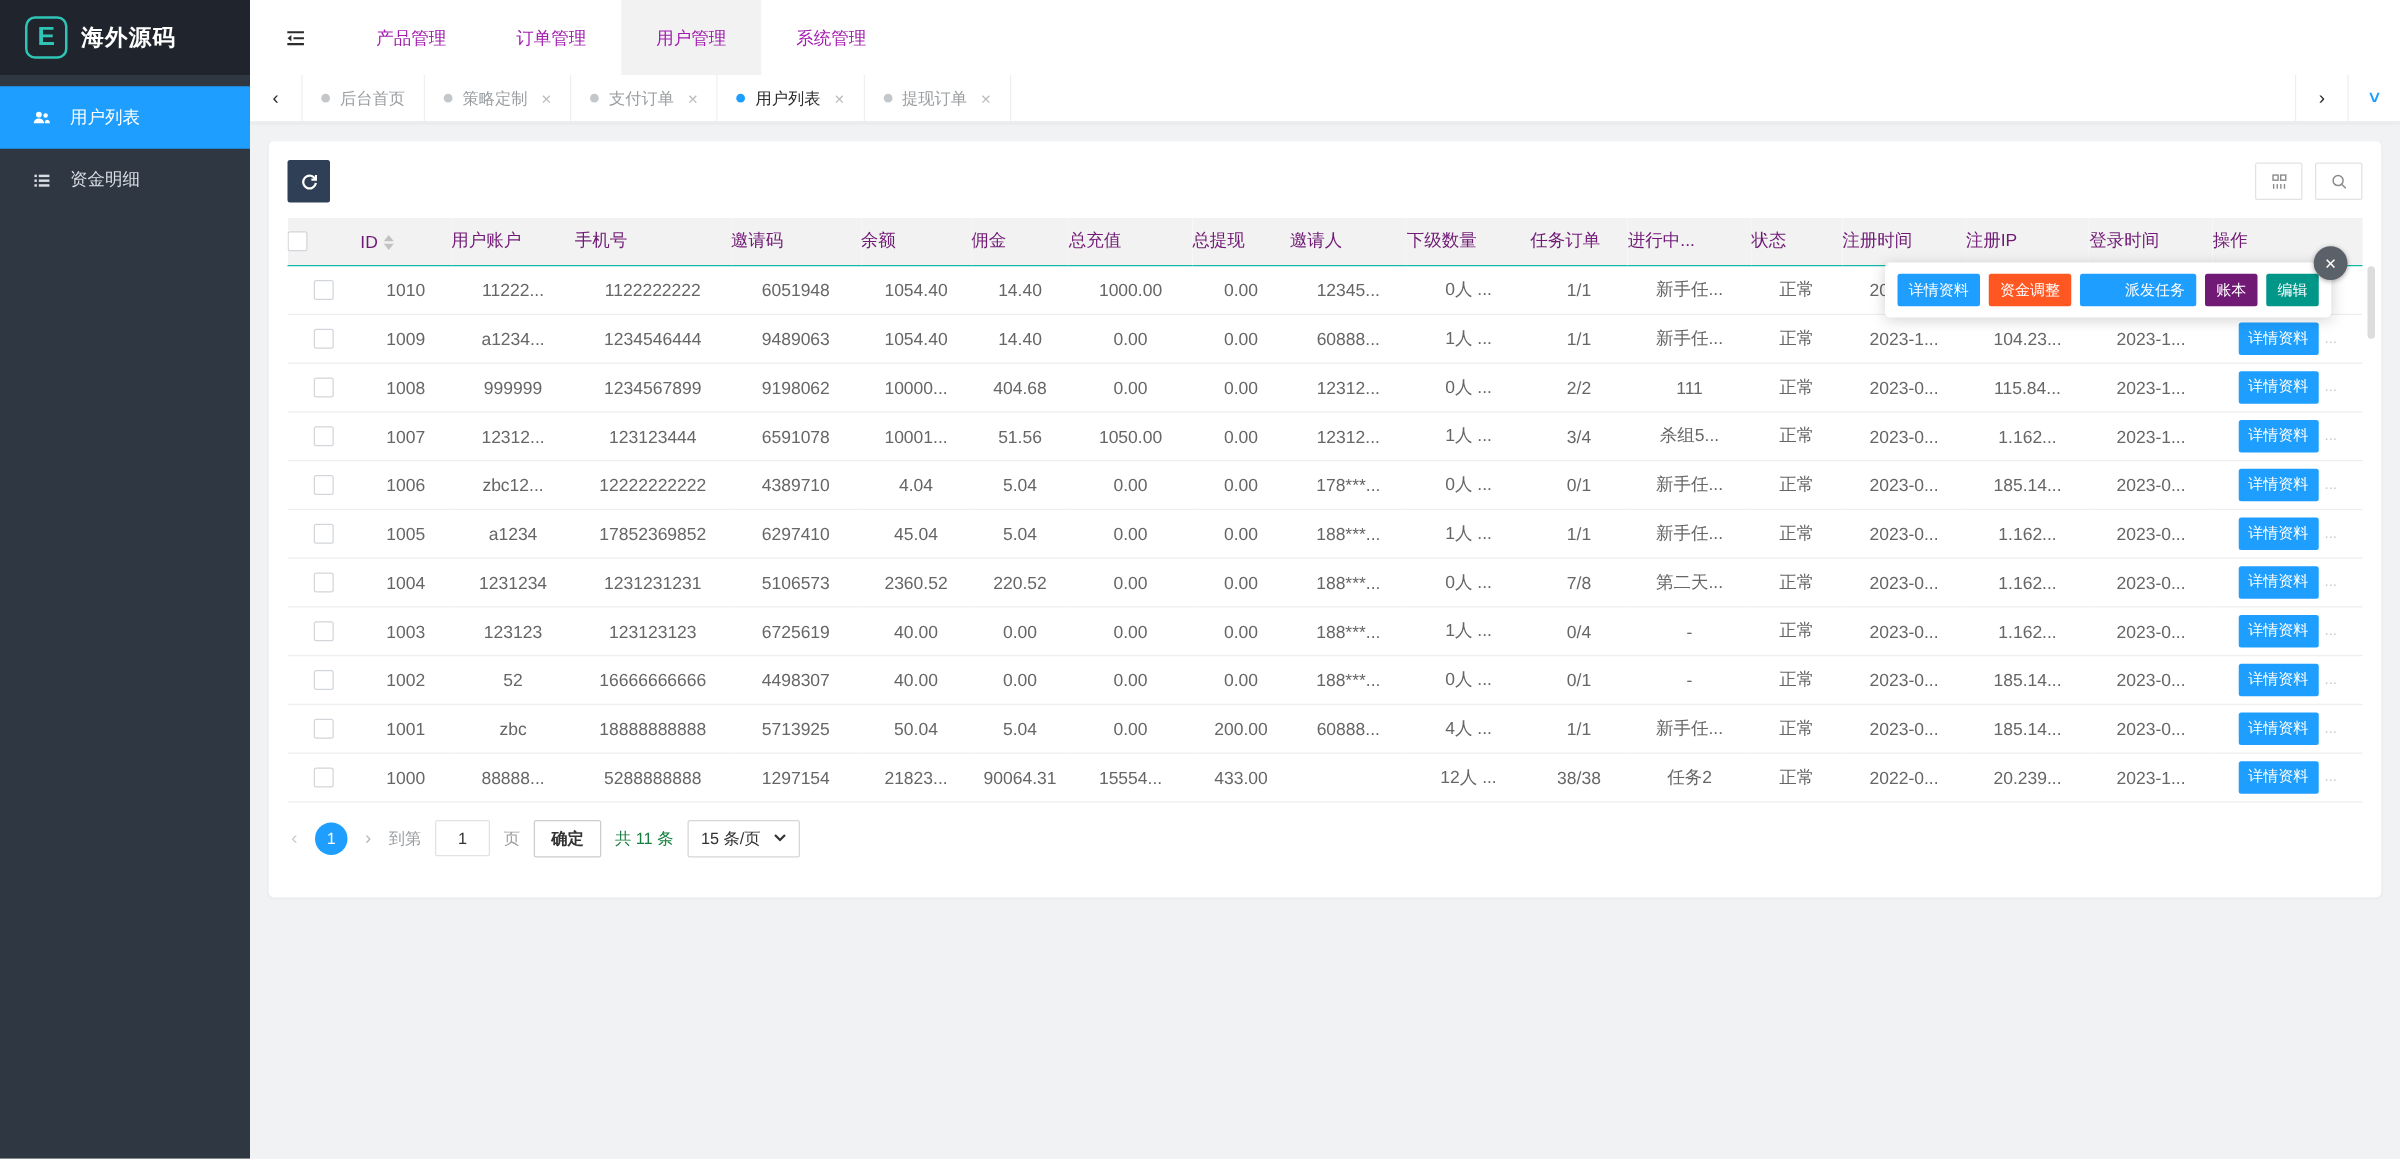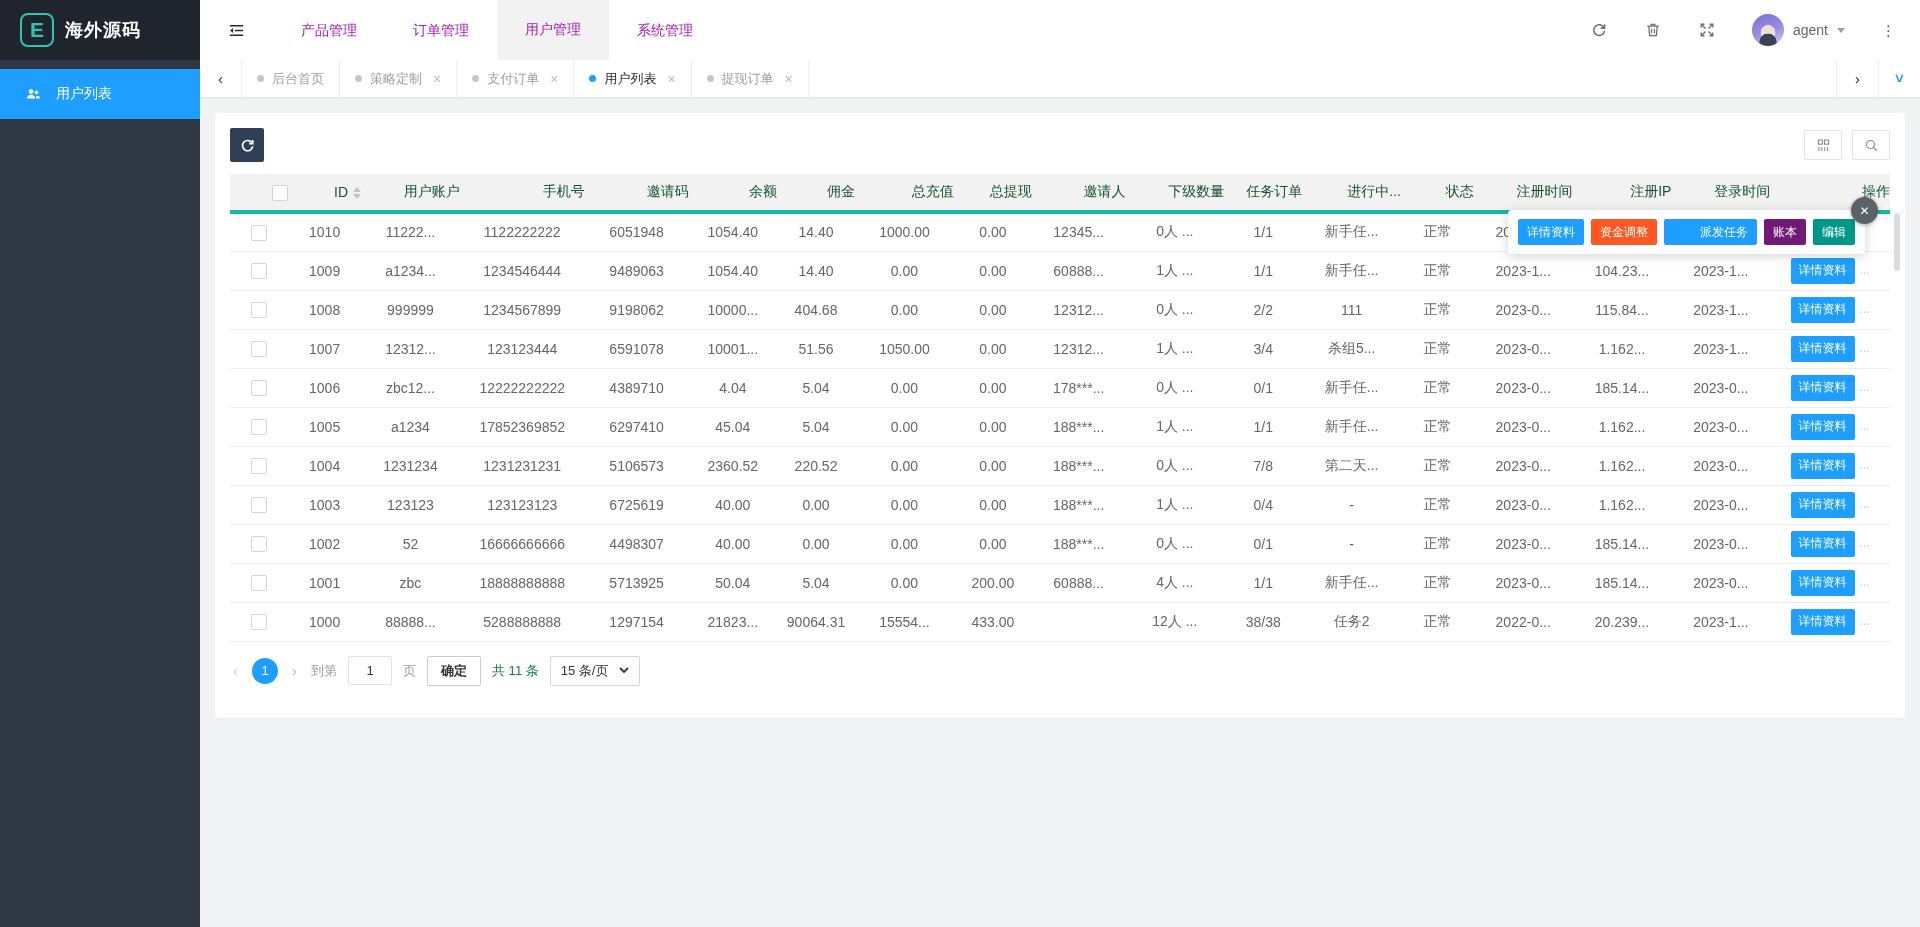--- a/index.html
+++ b/index.html
@@ -17,21 +17,21 @@
   .side-item.active { background:#1E9FFF; color:#fff; }
   .side-item .icon { width:18px; height:18px; display:flex; align-items:center; }
   .side-item .icon svg { width:17px; height:17px; }
 
   
   .main-col { flex:1; display:flex; flex-direction:column; min-width:0; }
 
   .topbar { height:60px; background:#fff; display:flex; align-items:center; flex-shrink:0; }
   .collapse-btn { margin:0 27px; cursor:pointer; display:flex; }
   .nav-item { padding:0 28px; line-height:60px; font-size:14px; color:#a21caf; cursor:pointer; white-space:nowrap; }
-  .nav-item.active { background:#f2f2f2;font-family:Liberation Serif, serif; }
+  .nav-item.active { background:#f2f2f2; }
   .topbar-right { margin-left:auto; display:flex; align-items:center; gap:36px; padding-right:24px; }
   .icon-btn { cursor:pointer; display:flex; }
   .user-chip { display:flex; align-items:center; gap:9px; cursor:pointer; }
   .avatar { width:32px; height:32px; border-radius:50%; overflow:hidden;
     background:
       radial-gradient(circle at 50% 88%, #3d4257 0 26%, rgba(0,0,0,0) 27%),
       radial-gradient(circle at 50% 58%, #ecdfd8 0 30%, rgba(0,0,0,0) 31%),
       linear-gradient(160deg,#7b6ed6 0%, #9a8fe0 55%, #d9d3f0 100%); }
   .user-name { color:#666; font-size:14px; }
   .tri-down { width:0; height:0; border:4px solid transparent; border-top:5px solid #9aa0a6; margin-top:4px; }
@@ -54,21 +54,21 @@
   .content { flex:1; overflow:hidden; padding-top:15px; }
   .quote { margin:0 15px 15px; background:#f2f2f2; border-left:5px solid #009688; border-radius:0 2px 2px 0; padding:13px 16px; font-size:14px; color:#333; }
 
   .card { margin:0 15px; background:#fff; border-radius:4px; padding:15px; position:relative; min-height:605px; box-shadow:0 1px 2px rgba(0,0,0,.04); }
   .toolbar { display:flex; justify-content:space-between; align-items:center; }
   .btn-refresh { width:34px; height:34px; background:#2F4056; border:none; border-radius:2px; display:flex; align-items:center; justify-content:center; cursor:pointer; }
   .toolbar-right { display:flex; gap:10px; }
   .tool-btn { width:38px; height:30px; border:1px solid #e2e2e2; background:#fff; border-radius:2px; display:flex; align-items:center; justify-content:center; cursor:pointer; }
 
   table { width:100%; border-collapse:collapse; table-layout:fixed; margin-top:12px; font-size:14px; }
-  thead th { background:#f2f2f2; color:#14532d; font-weight:400; height:38px; text-align:right; border-bottom:4px solid #14b8a6; white-space:nowrap; overflow:hidden; }
+  thead th { background:#f2f2f2; color:#701a75; font-weight:400; height:38px; text-align:left; border-bottom:1px solid #14b8a6; white-space:nowrap; overflow:hidden; }
   tbody td { height:39px; text-align:center; color:#666; border-bottom:1px solid #eee; white-space:nowrap; overflow:hidden; padding:0 3px; }
   .cb { display:inline-block; width:16px; height:16px; border:1px solid #d2d6da; border-radius:2px; background:#fff; vertical-align:middle; cursor:pointer; }
   .sort { display:inline-flex; flex-direction:column; gap:2px; margin-left:5px; vertical-align:middle; cursor:pointer; }
   .sort i { width:0; height:0; border:4px solid transparent; display:block; }
   .sort .up { border-bottom:5px solid #c2c2c2; border-top:none; }
   .sort .dn { border-top:5px solid #c2c2c2; border-bottom:none; }
   .btn-detail { background:#1E9FFF; color:#fff; border:none; border-radius:2px; font-size:12px; height:26px; padding:0 8px; cursor:pointer; }
   .more-dots { color:#c9c9c9; margin-left:5px; font-size:12px; }
   .row-caret { color:#c2c2c2; font-size:9px; }
 
@@ -102,63 +102,51 @@
           <span class="icon">
             <svg viewBox="0 0 20 20" fill="currentColor">
               <circle cx="7.2" cy="6.6" r="2.7"></circle>
               <circle cx="13.5" cy="7.5" r="2.1"></circle>
               <path d="M2.4 14.8c0-2.7 2.1-4.4 4.8-4.4s4.8 1.7 4.8 4.4z"></path>
               <path d="M12.7 14.8c0-2 .9-3.3 2.3-3.3 1.6 0 2.6 1.5 2.6 3.3z"></path>
             </svg>
           </span>
           <span>用户列表</span>
         </div>
+        <div class="side-item">
+          <span class="icon">
+            <svg viewBox="0 0 20 20" fill="currentColor">
+              <rect x="3" y="4.4" width="2.3" height="2.3"></rect>
+              <rect x="7.1" y="4.4" width="10" height="2.3"></rect>
+              <rect x="3" y="8.9" width="2.3" height="2.3"></rect>
+              <rect x="7.1" y="8.9" width="10" height="2.3"></rect>
+              <rect x="3" y="13.4" width="2.3" height="2.3"></rect>
+              <rect x="7.1" y="13.4" width="10" height="2.3"></rect>
+            </svg>
+          </span>
+          <span>资金明细</span>
+        </div>
       </nav>
   </aside>
 
   <div class="main-col">
 
     <header class="topbar">
       <span class="collapse-btn">
         <svg width="19" height="19" viewBox="0 0 20 20">
             <path fill="#2b2b2b" d="M3 4.2h14v1.7H3zM8.2 9.2H17v1.7H8.2zM3 14.2h14v1.7H3z"></path>
             <path fill="#2b2b2b" d="M6.4 7.3v5.4L3.2 10z"></path>
           </svg>
       </span>
       <nav id="top-nav" style="display:flex">
           <div class="nav-item">产品管理</div>
           <div class="nav-item">订单管理</div>
           <div class="nav-item active">用户管理</div>
           <div class="nav-item">系统管理</div>
         </nav>
-      <div class="topbar-right">
-        <span class="icon-btn">
-          <svg width="18" height="18" viewBox="0 0 20 20" fill="none" stroke="#6e6e6e" stroke-width="1.7">
-              <path d="M15.6 7.6A6 6 0 1 0 16.1 11"></path>
-              <path d="M16.2 3.6v4.3h-4.3"></path>
-            </svg>
-        </span>
-        <span class="icon-btn">
-          <svg width="18" height="18" viewBox="0 0 20 20" fill="none" stroke="#6e6e6e" stroke-width="1.4">
-              <path d="M3.5 5.8h13M8 5.8V3.8h4v2M5.4 5.8l.8 10.4h7.6l.8-10.4"></path>
-              <path d="M8.4 8.6v5M11.6 8.6v5"></path>
-            </svg>
-        </span>
-        <span class="icon-btn">
-          <svg width="18" height="18" viewBox="0 0 20 20" fill="none" stroke="#6e6e6e" stroke-width="1.5">
-              <path d="M8.3 8.3 3.6 3.6M3.6 7.2V3.6h3.6M11.7 8.3l4.7-4.7M16.4 7.2V3.6h-3.6M8.3 11.7l-4.7 4.7M3.6 12.8v3.6h3.6M11.7 11.7l4.7 4.7M16.4 12.8v3.6h-3.6"></path>
-            </svg>
-        </span>
-        <span class="user-chip">
-          <span class="avatar"></span>
-          <span class="user-name">agent</span>
-          <span class="tri-down"></span>
-        </span>
-        <span class="kebab">⋮</span>
-      </div>
     </header>
 
     <div class="tabbar">
       <span class="tab-nav left">‹</span>
       <div id="tabs" style="display:flex;align-items:stretch">
           <div class="tab">
             <span class="dot"></span>
             <span>后台首页</span>
           </div>
           <div class="tab">

